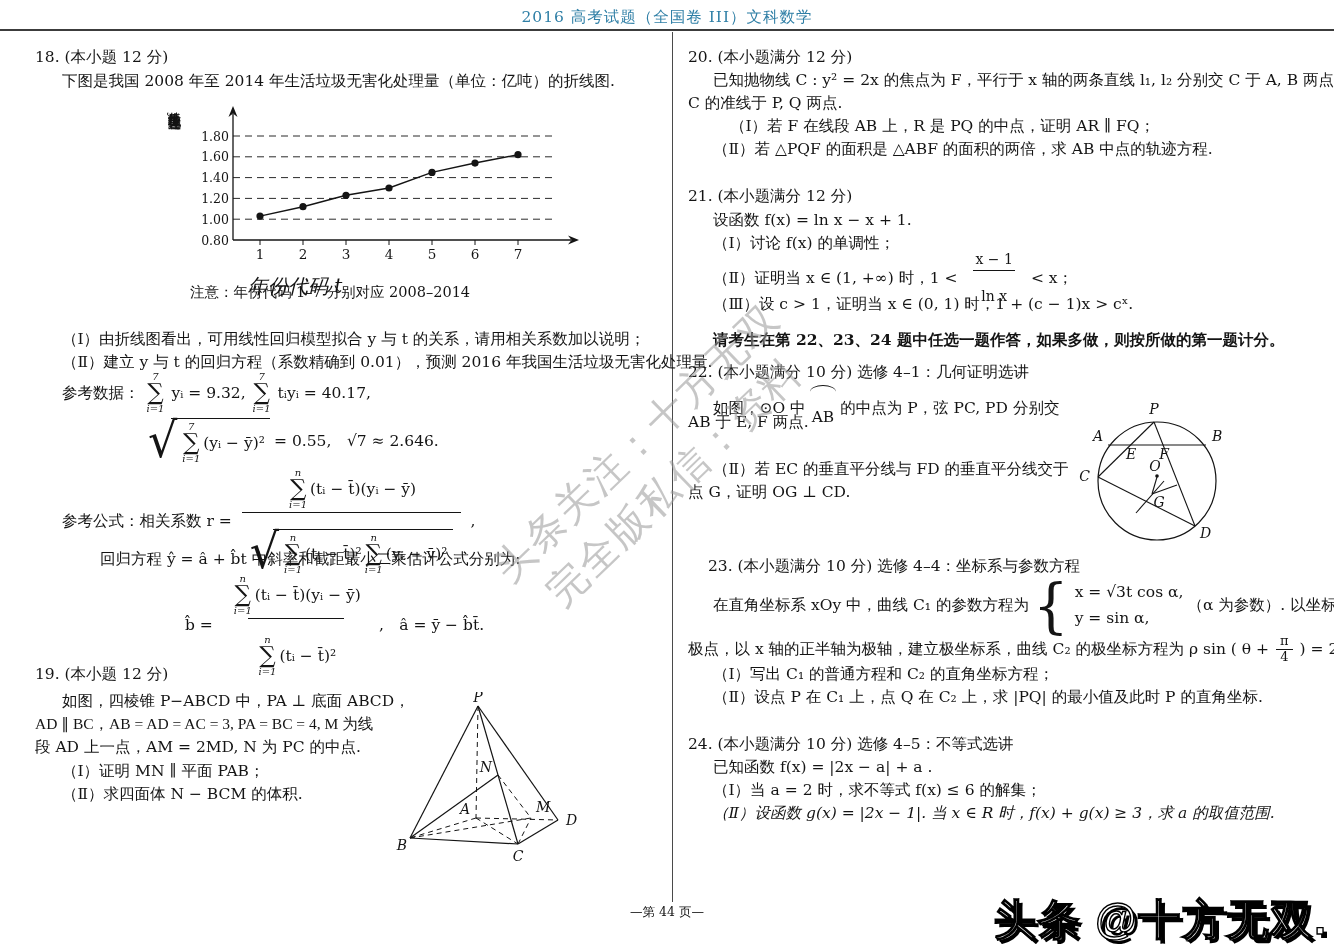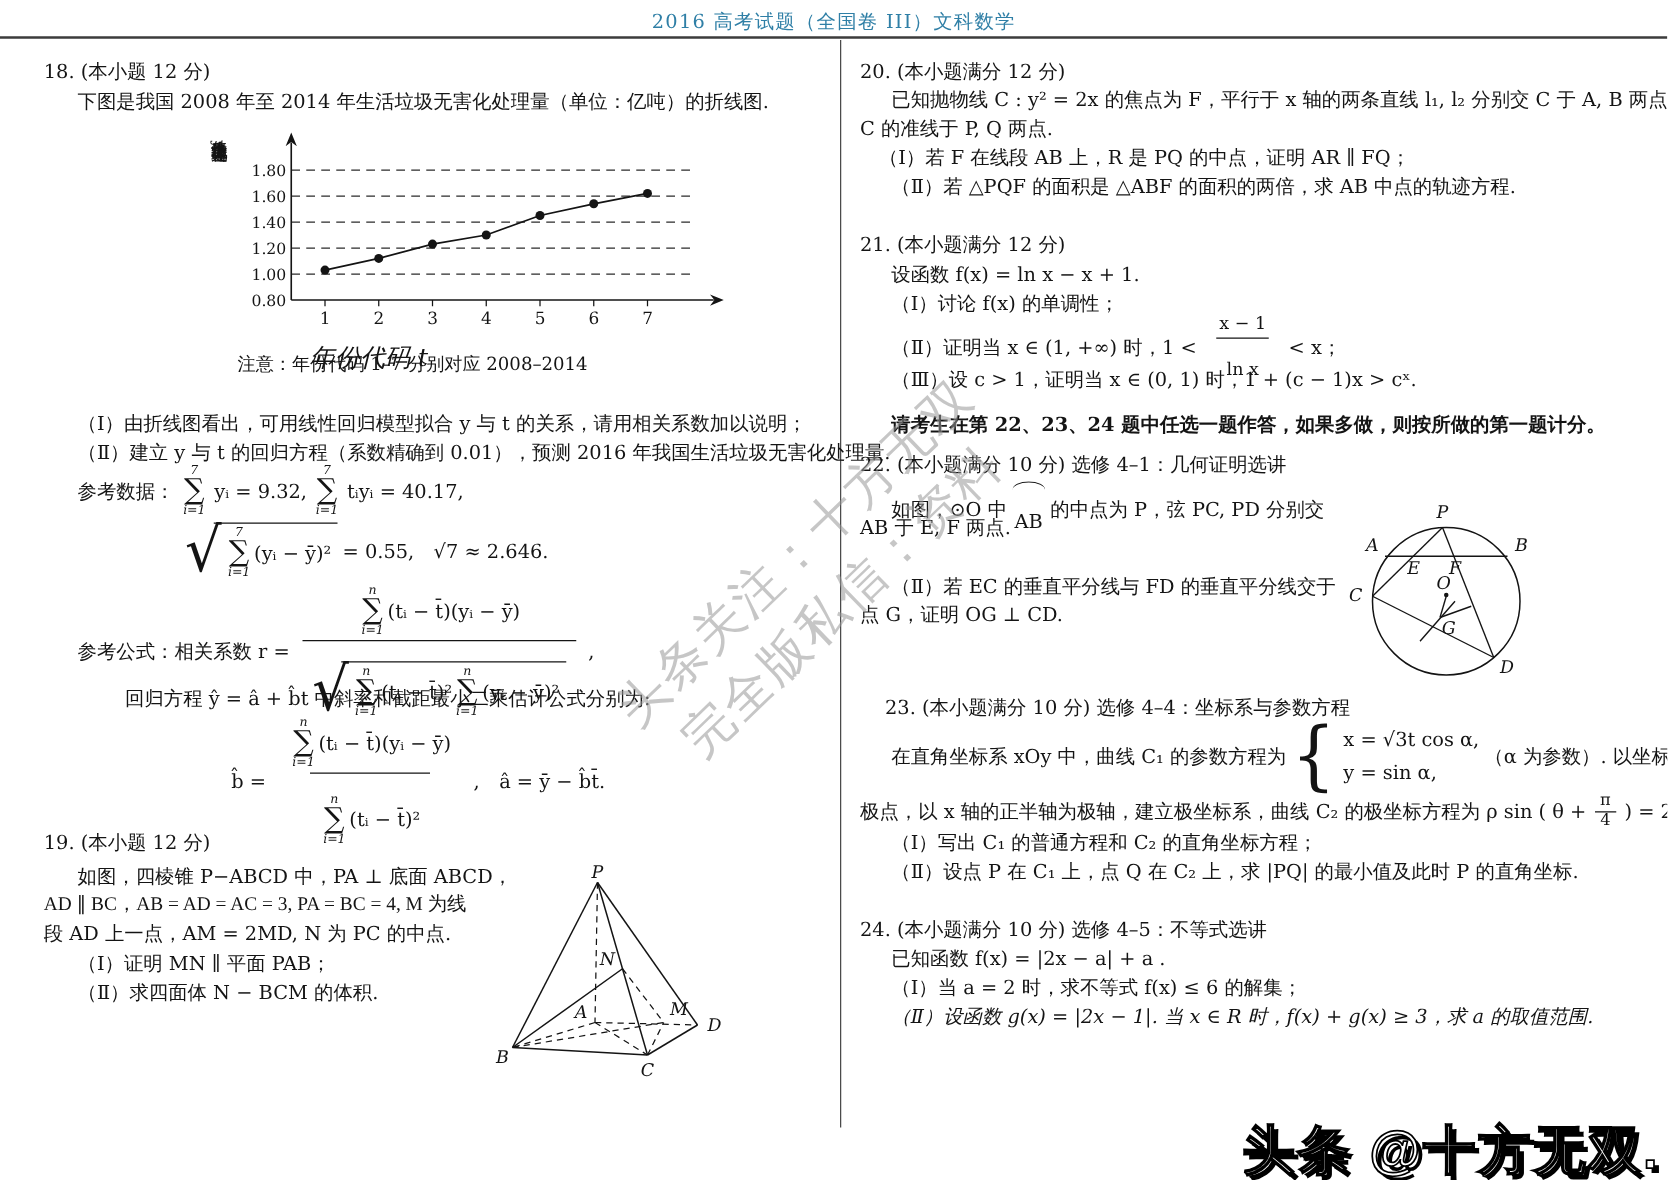--- a/index.html
+++ b/index.html
@@ -230,21 +230,21 @@
     <text class="figtext" x="12" y="158" text-anchor="middle">B</text>
     <text class="figtext" x="128" y="169" text-anchor="middle">C</text>
     <text class="figtext" x="176" y="133" text-anchor="start">D</text>
     <text class="figtext" x="146" y="120" text-anchor="start">M</text>
     <text class="figtext" x="102" y="80" text-anchor="end">N</text>
   </svg>
 
   <div class="t" style="left:688px;top:47px;">20. (本小题满分 12 分)</div>
   <div class="t" style="left:713px;top:70px;">已知抛物线 C : y² = 2x 的焦点为 F，平行于 x 轴的两条直线 l₁, l₂ 分别交 C 于 A, B 两点，交</div>
   <div class="t" style="left:688px;top:93px;">C 的准线于 P, Q 两点.</div>
-  <div class="t" style="left:703px;top:116px;">（Ⅰ）若 F 在线段 AB 上，R 是 PQ 的中点，证明 AR ∥ FQ；</div>
+  <div class="t" style="left:730px;top:116px;">（Ⅰ）若 F 在线段 AB 上，R 是 PQ 的中点，证明 AR ∥ FQ；</div>
   <div class="t" style="left:713px;top:139px;">（Ⅱ）若 △PQF 的面积是 △ABF 的面积的两倍，求 AB 中点的轨迹方程.</div>
 
   <div class="t" style="left:688px;top:186px;">21. (本小题满分 12 分)</div>
   <div class="t" style="left:713px;top:210px;">设函数 f(x) = ln x − x + 1.</div>
   <div class="t" style="left:713px;top:233px;">（Ⅰ）讨论 f(x) 的单调性；</div>
   <div class="t row" style="left:713px;top:250px;">
     <span>（Ⅱ）证明当 x ∈ (1, +∞) 时，1 &lt;</span>
     <span class="frac" style="font-size:14px;">
       <span class="fn">x − 1</span>
       <span class="fd">ln x</span>
@@ -307,19 +307,20 @@
     <span>) = 2√2.</span>
   </div>
   <div class="t" style="left:713px;top:664px;">（Ⅰ）写出 C₁ 的普通方程和 C₂ 的直角坐标方程；</div>
   <div class="t" style="left:713px;top:687px;">（Ⅱ）设点 P 在 C₁ 上，点 Q 在 C₂ 上，求 |PQ| 的最小值及此时 P 的直角坐标.</div>
 
   <div class="t" style="left:688px;top:734px;">24. (本小题满分 10 分) 选修 4–5：不等式选讲</div>
   <div class="t" style="left:713px;top:757px;">已知函数 f(x) = |2x − a| + a .</div>
   <div class="t" style="left:713px;top:780px;">（Ⅰ）当 a = 2 时，求不等式 f(x) ≤ 6 的解集；</div>
   <div class="t" style="left:713px;top:803px;font-style:italic;">（Ⅱ）设函数 g(x) = |2x − 1|. 当 x ∈ R 时，f(x) + g(x) ≥ 3，求 a 的取值范围.</div>
 
+  <div class="footer">—第 44 页—</div>
   <div class="wm-diag">
     <div>头条关注：十方无双</div>
     <div>完全版私信：资料</div>
   </div>
   <div class="wm-corner">头条 @十方无双.</div>
 
 </div>
 
 </body></html>

